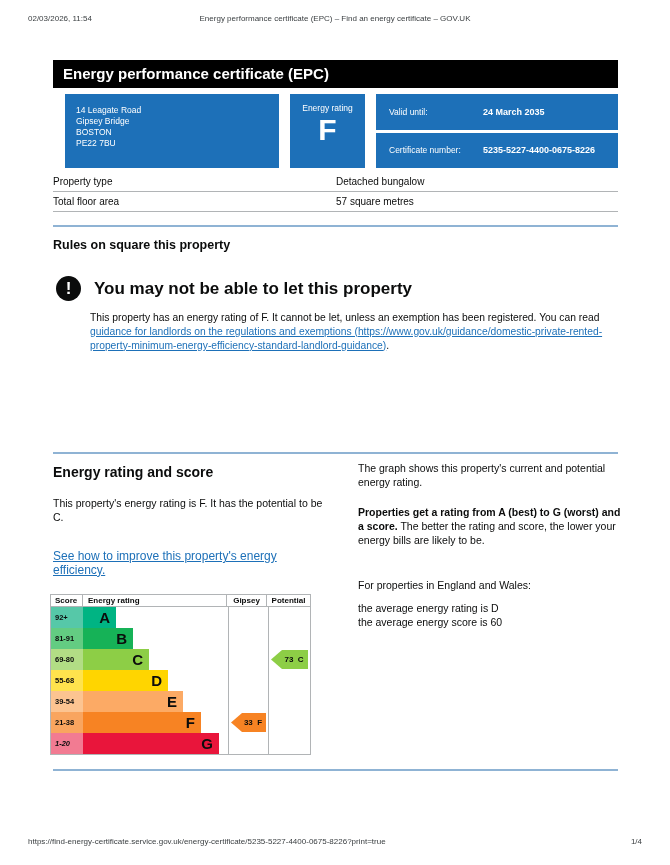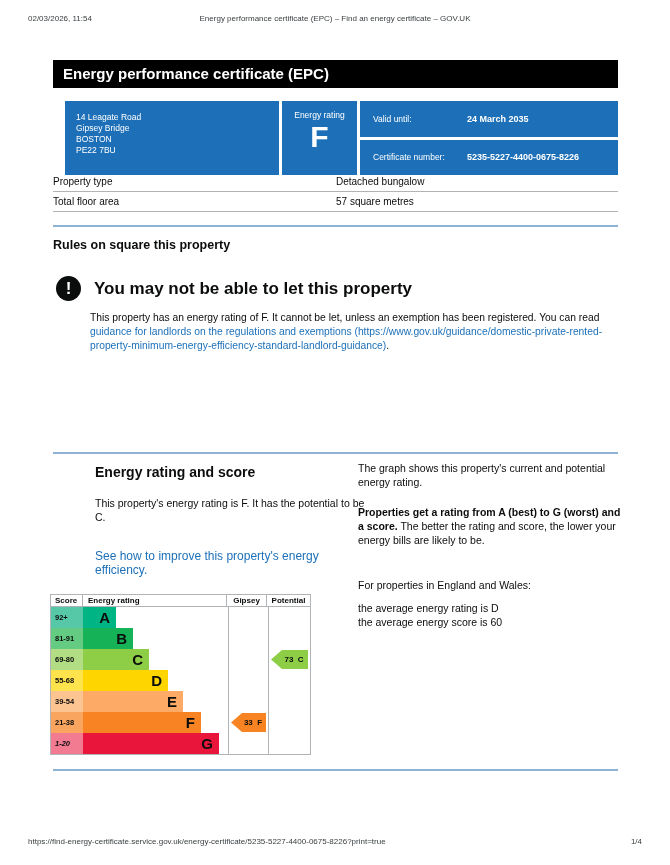--- a/index.html
+++ b/index.html
@@ -16,21 +16,21 @@
   .meta-page { top:837px; right:28px; }
 
   .content { position:absolute; left:53px; top:0; width:565px; height:691px; }
 
   .banner {
     position:absolute; top:60px; left:0; width:565px; height:28px;
     background:#000; color:#fff; font-size:15px; font-weight:bold;
     line-height:28px; padding-left:10px;
   }
 
-  .summary { position:absolute; top:101px; left:0; width:565px; height:74px; display:flex; gap:3px;padding-left:12px; }
+  .summary { position:absolute; top:94px; left:0; width:565px; height:74px; display:flex; gap:11px;padding-left:12px; }
   .summary .cell { background:#1d70b8; color:#fff; }
   .addr { width:214px; padding:11px 0 0 11px; font-size:8.5px; line-height:11px; }
   .erating { width:75px; text-align:center; padding-top:9px; }
   .erating .lbl { font-size:8.5px; }
   .erating .big { font-size:30px; font-weight:bold; line-height:34px; }
   .validcol { flex:1; display:flex; flex-direction:column; gap:3px; background:#fff; }
   .vrow { flex:1; display:flex; align-items:center; background:#1d70b8; color:#fff; }
   .vrow .vl { width:94px; margin-left:13px; font-size:8.5px; }
   .vrow .vv { font-size:9px; font-weight:bold; }
 
@@ -47,23 +47,23 @@
   .warn { position:absolute; top:276px; left:3px; display:flex; align-items:center; }
   .wicon {
     width:25px; height:25px; border-radius:50%; background:#0b0c0c; color:#fff;
     font-size:17px; font-weight:bold; text-align:center; line-height:25px; margin-right:13px; flex:0 0 auto;
   }
   .wtext { font-size:17px; font-weight:bold; color:#0b0c0c; }
 
   .bodytext { font-size:10.3px; line-height:13.8px; color:#0b0c0c; }
   .para1 { position:absolute; top:311px; left:37px; width:532px; }
   .para2 { position:absolute; top:364px; left:37px; width:532px; }
-  a.lnk { color:#1d70b8; cursor:pointer; }
-
-  .leftcol { position:absolute; top:464px; left:0; width:285px; color:#0b0c0c;margin-left:42px; }
+  a.lnk { color:#1d70b8; text-decoration:underline; cursor:pointer; }
+
+  .leftcol { position:absolute; top:464px; left:0; width:285px; color:#0b0c0c; }
   .leftcol h2 { font-size:14px; font-weight:bold; }
   .leftcol .intro { margin-top:17px; width:282px; font-size:10.5px; line-height:13.5px; }
   .leftcol .improve { display:inline-block; margin-top:26px; width:232px; font-size:12px; line-height:13.5px; }
 
   .rightcol { position:absolute; top:461px; left:305px; width:265px; font-size:10.5px; line-height:14px; color:#0b0c0c; }
   .rightcol .p1 { margin-bottom:16px; }
   .rightcol .p2 { margin-bottom:31px; }
   .rightcol .p3 { margin-bottom:9px; }
 
   

